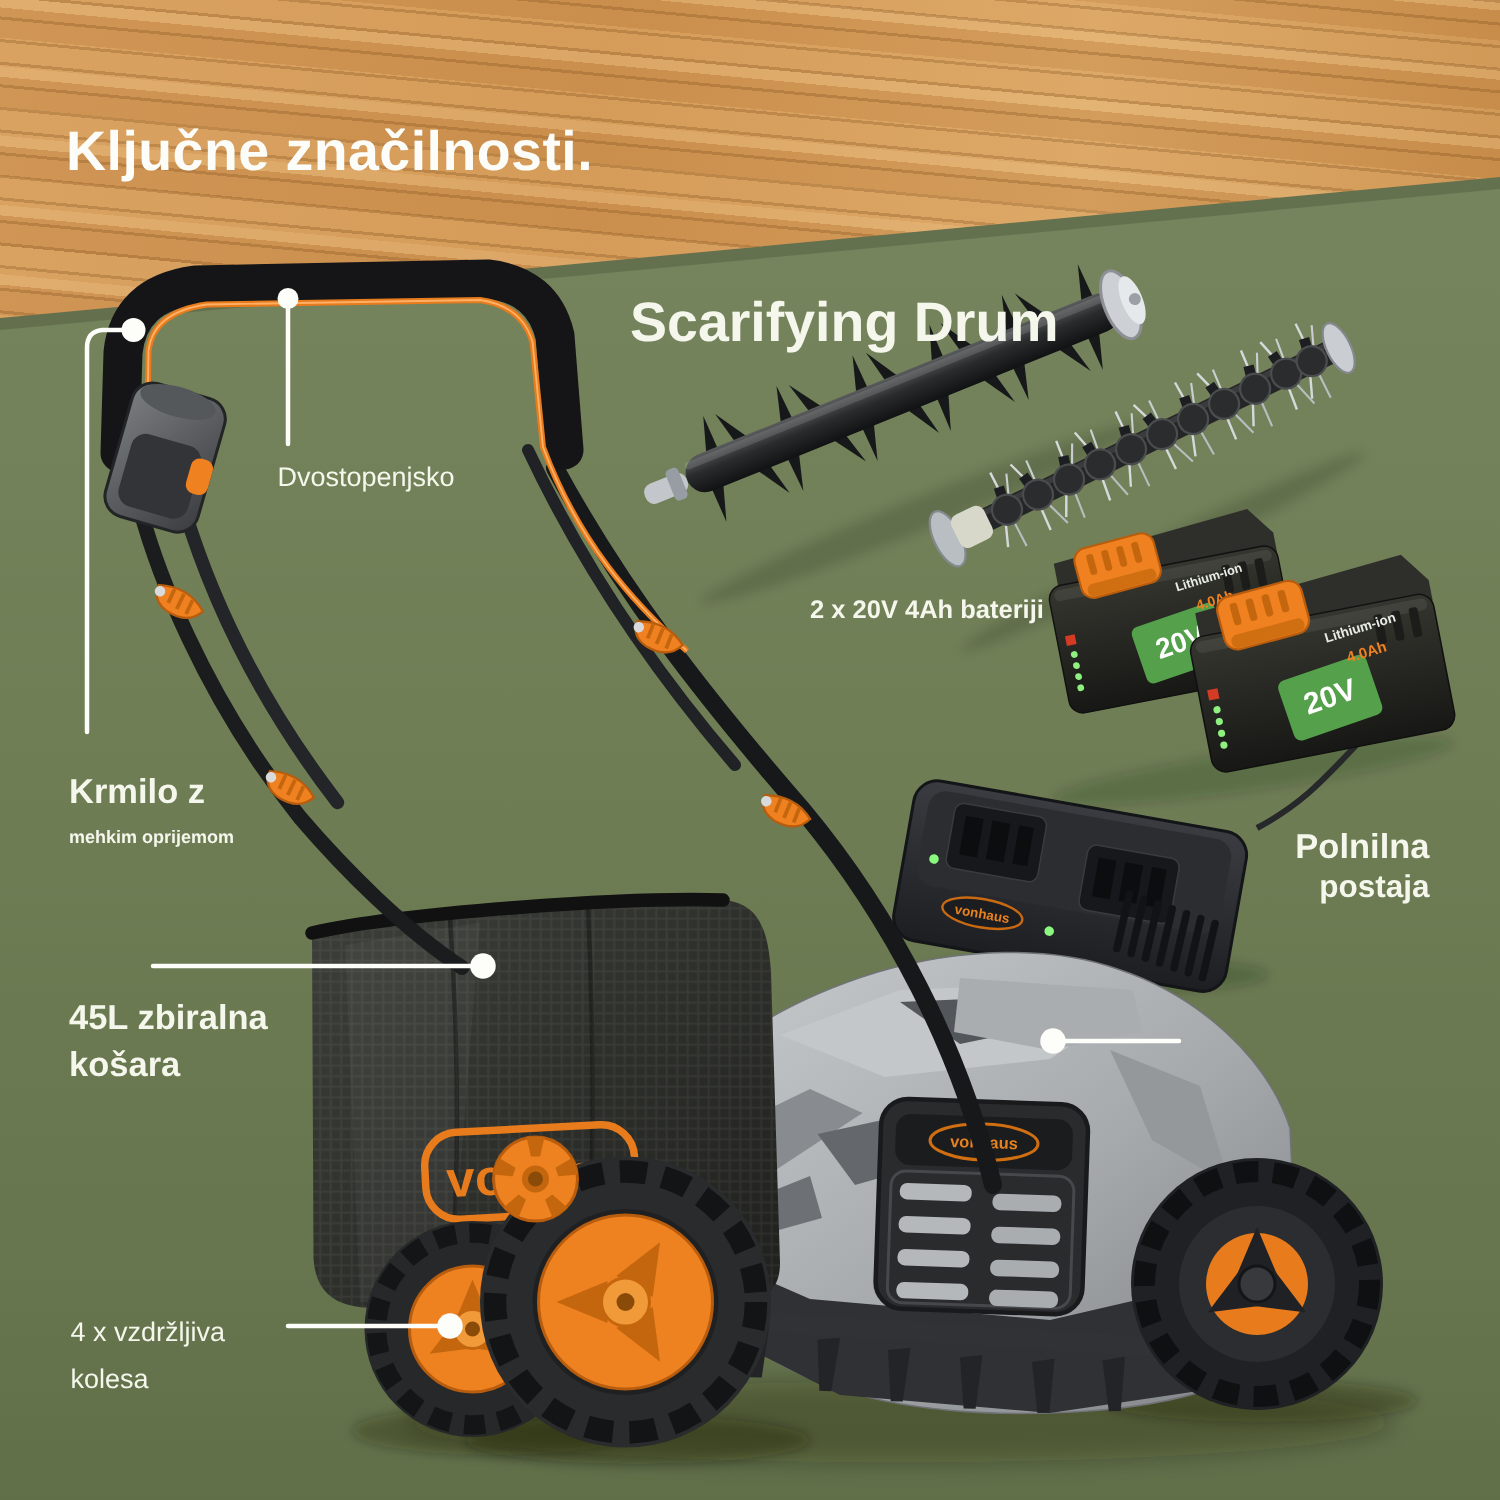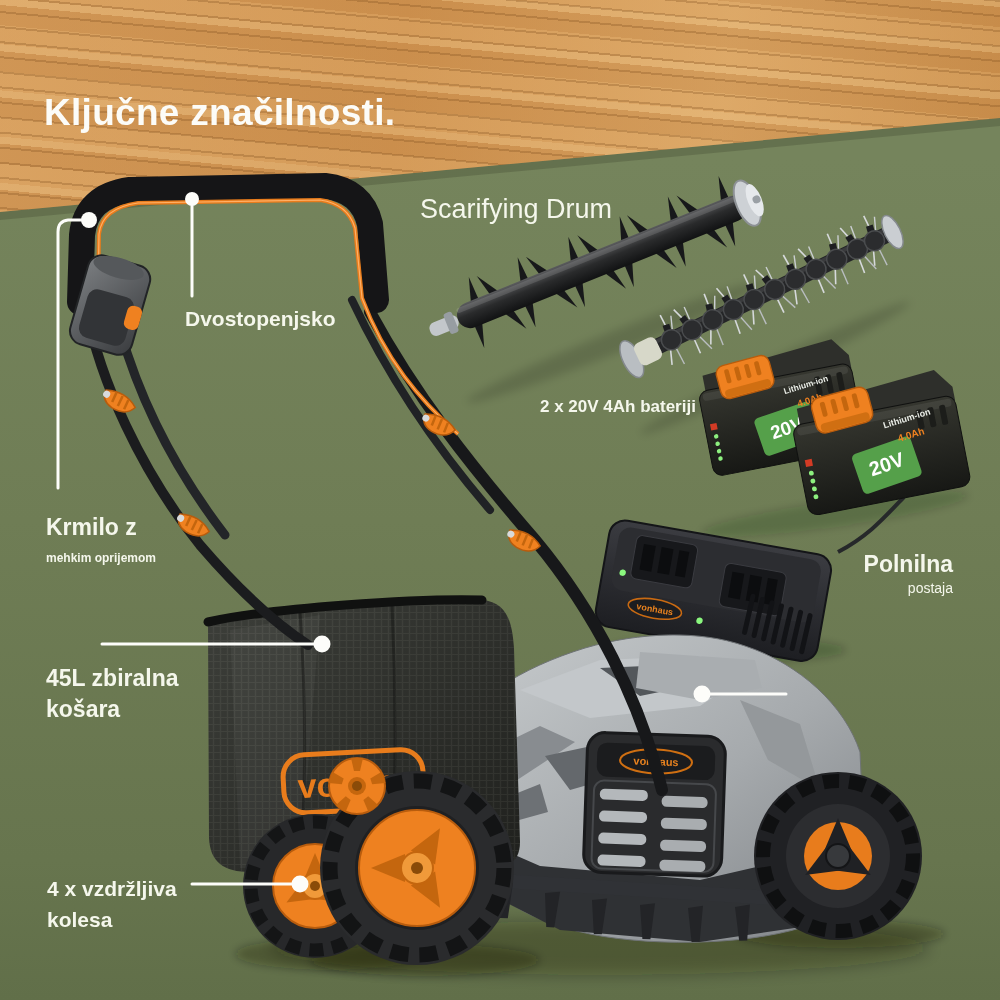--- a/index.html
+++ b/index.html
@@ -12,26 +12,26 @@
   #wood{
     position:absolute;left:0;top:0;width:1000px;height:214px;
     clip-path:polygon(0 0,100% 0,100% 118px,0 212px);
     background:
       repeating-linear-gradient(185.4deg, rgba(122,74,26,.28) 0 2px, rgba(0,0,0,0) 2px 15px),
       repeating-linear-gradient(185.4deg, rgba(240,196,132,.40) 0 7px, rgba(199,136,68,.38) 7px 27px, rgba(224,168,100,.42) 27px 46px),
       linear-gradient(96deg,#d59e5f 0%,#cd9251 40%,#dba96a 72%,#c68d4c 100%);
   }
   .label{position:absolute;color:#f5f7ec;}
   .t-title{font-size:37px;font-weight:700;letter-spacing:.3px;color:#fcfcf8;}
-  .t-big{font-size:27px;font-weight:400;}
-  .t-med{font-size:21px;font-weight:700;line-height:31px;}
+  .t-big{font-size:37px;font-weight:700;}
+  .t-med{font-size:18px;font-weight:400;line-height:31px;}
   .t-med2{font-size:23px;font-weight:700;line-height:31px;}
   .t-small{font-size:17px;font-weight:700;}
   .t-sub{font-size:12px;font-weight:700;}
-  .t-reg{font-size:14px;font-weight:400;}
+  .t-reg{font-size:21px;font-weight:700;}
   .right-align{text-align:right;}
   svg{position:absolute;left:0;top:0;}
 </style>
 </head>
 <body>
 <div id="stage">
 
   <div id="wood"></div>
 
   <svg width="1000" height="1000" viewBox="0 0 1000 1000">
@@ -351,21 +351,21 @@
       <circle cx="89" cy="220" r="8" stroke="none"></circle>
       <line x1="102" y1="644" x2="314" y2="644"></line>
       <circle cx="322" cy="644" r="8.5" stroke="none"></circle>
       <line x1="192" y1="884" x2="292" y2="884"></line>
       <circle cx="300" cy="884" r="8.5" stroke="none"></circle>
       <line x1="710" y1="694" x2="786" y2="694"></line>
       <circle cx="702" cy="694" r="8.5" stroke="none"></circle>
     </g>
   </svg>
 
-  <div class="label t-title" style="left:44px;top:92px;">Ključne značilnosti.</div>
+  <div class="label t-title" style="left:44px;top:80px;">Ključne značilnosti.</div>
 
   <div class="label t-big" style="left:420px;top:194px;">Scarifying Drum</div>
   <div class="label t-small" style="left:540px;top:397px;">2 x 20V 4Ah bateriji</div>
 
   <div class="label right-align" style="right:47px;top:549px;margin-left:22px;">
     <div class="t-med2">Polnilna</div>
     <div class="t-reg">postaja</div>
   </div>
 
   <div class="label" style="left:185px;top:303px;">

